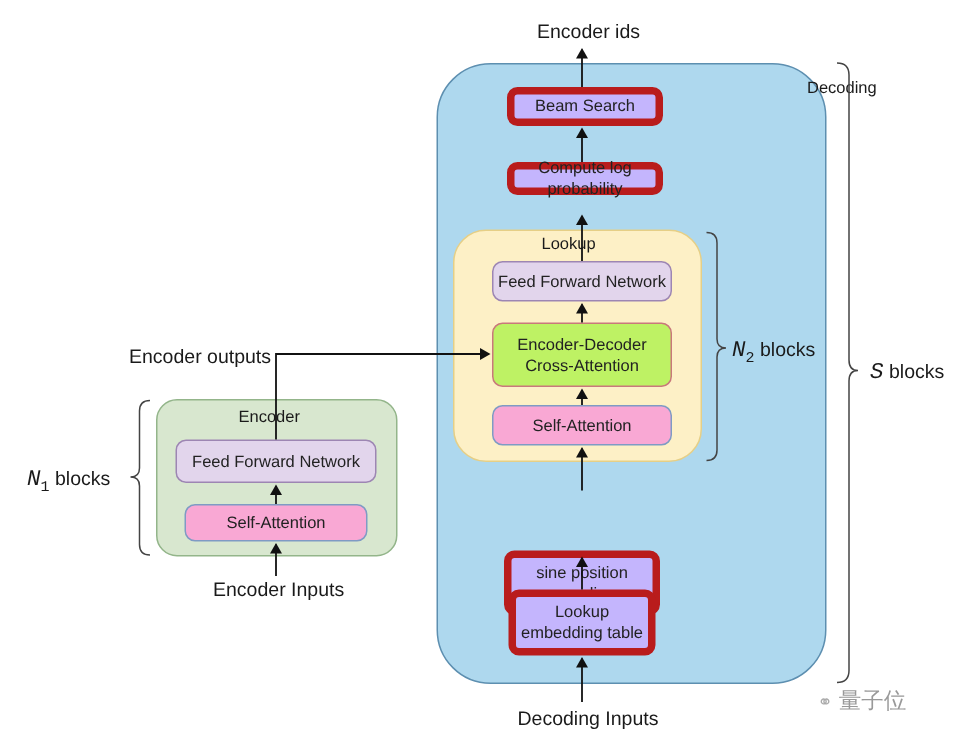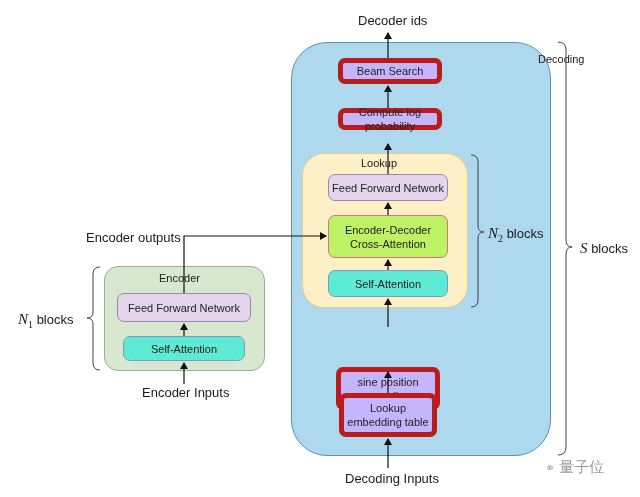--- a/index.html
+++ b/index.html
@@ -5,24 +5,24 @@
   html, body { margin: 0; padding: 0; }
   body { width: 640px; height: 497px; background: #ffffff; position: relative; overflow: hidden;
          font-family: "Liberation Sans", sans-serif; color: #1a1a1a; }
   .abs { position: absolute; }
   .lbl { position: absolute; font-size: 13px; white-space: nowrap; }
   .box { position: absolute; box-sizing: border-box; border-radius: 7px; display: flex; align-items: center;
          justify-content: center; text-align: center; font-size: 11px; line-height: 14px; color: #222; }
   .grey { background: #c4b5fd; border: 5px solid #b91c1c; }
   .purple { background: #e2d5ec; border: 1px solid #9d86b3; }
   .pink { background: #bef264; border: 1px solid #c9787b; }
-  .blue { background: #5eead4; border: 1px solid #7f9bc4; }
+  .blue { background: #f9a8d4; border: 1px solid #7f9bc4; }
   .container-title { position: absolute; font-size: 11px; padding-left: 48px; }
   svg.overlay { position: absolute; left: 0; top: 0; }
-  .math { font-family: Liberation Serif, serif; font-style: italic; font-size: 15px; margin-top: 40px; }
+  .math { font-family: Liberation Mono, monospace; font-style: italic; font-size: 15px; margin-top: 40px; }
   .math sub { font-style: normal; font-size: 10px; }
 </style>
 </head>
 <body>
 
 <div class="abs" style="left:291px;top:42px;width:260px;height:414px;background:#aed8ee;border:1px solid #5d8fb0;border-radius:36px;box-sizing:border-box;"></div>
 <div class="container-title" style="left:490px;top:53px;">Decoding</div>
 
 <div class="abs" style="left:302px;top:153px;width:166px;height:155px;background:#fdf0c6;border:1px solid #e6cf86;border-radius:22px;box-sizing:border-box;"></div>
 <div class="container-title" style="left:313px;top:157px;">Lookup</div>
@@ -57,21 +57,21 @@
   <span>Self-Attention</span>
 </div>
 
 <div class="box purple" style="left:117px;top:293px;width:134px;height:29px;">
   <span>Feed Forward Network</span>
 </div>
 <div class="box blue" style="left:123px;top:336px;width:122px;height:25px;">
   <span>Self-Attention</span>
 </div>
 
-<div class="lbl" style="left:358px;top:13px;">Decoder ids</div>
+<div class="lbl" style="left:358px;top:13px;">Encoder ids</div>
 <div class="lbl" style="left:345px;top:471px;">Decoding Inputs</div>
 <div class="lbl" style="left:142px;top:385px;">Encoder Inputs</div>
 <div class="lbl" style="left:86px;top:230px;">Encoder outputs</div>
 
 <div class="lbl" style="left:18px;top:311px;">
   <span class="math"><span>N</span><sub>1</sub></span>
   <span>blocks</span>
 </div>
 <div class="lbl" style="left:488px;top:225px;">
   <span class="math"><span>N</span><sub>2</sub></span>

